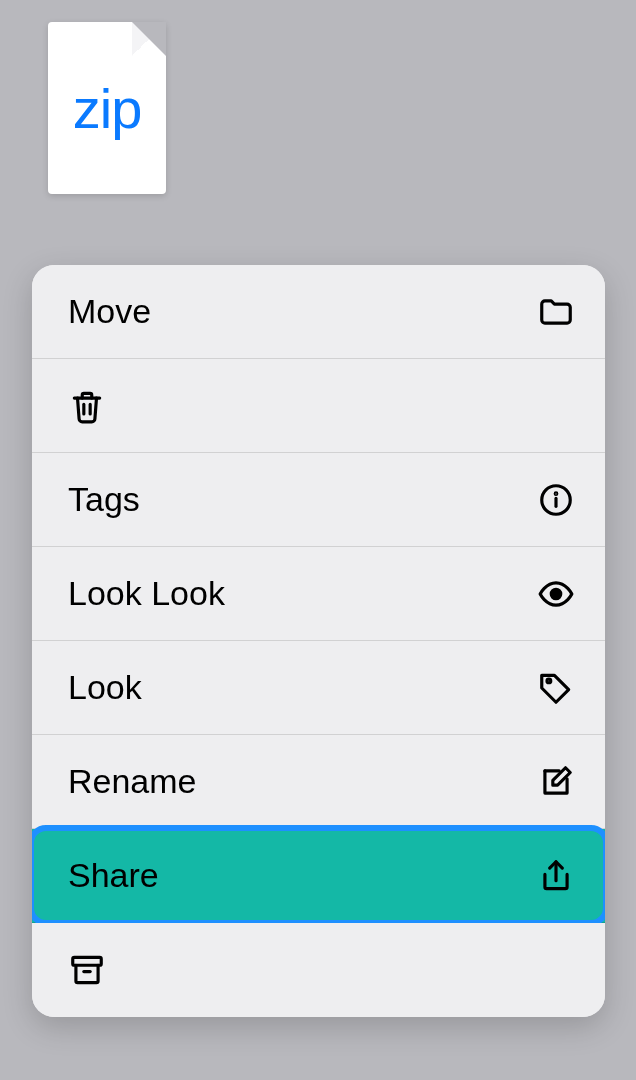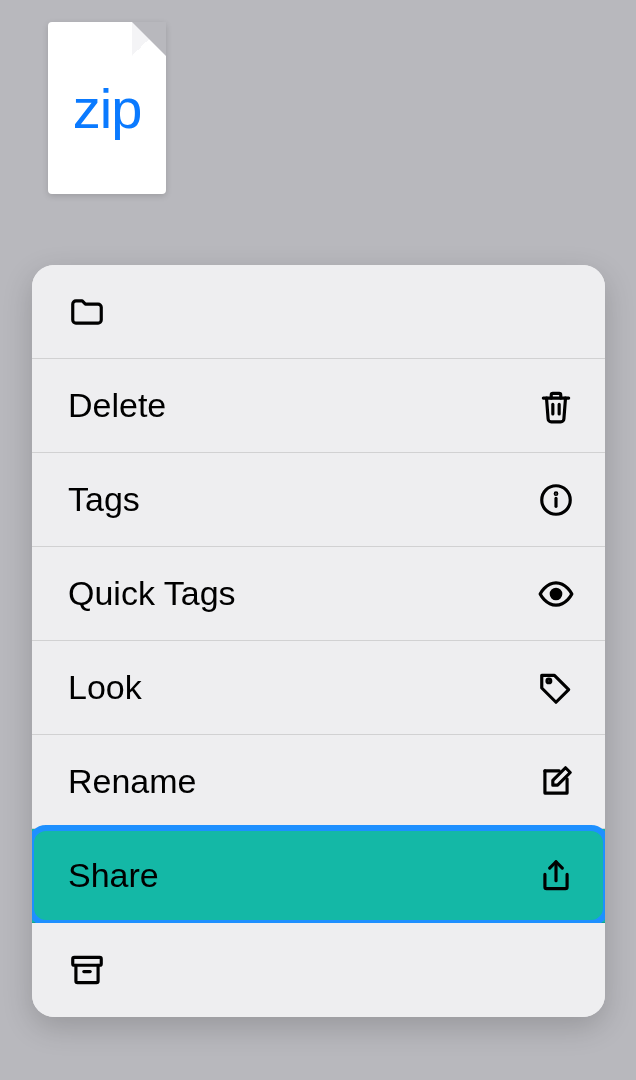--- a/index.html
+++ b/index.html
@@ -94,29 +94,29 @@
 <div class="file-preview">
   <div class="doc-page">
     <div class="dog-ear"></div>
     <span class="zip-label">zip</span>
   </div>
 </div>
 
 <div class="context-menu">
 
   <div class="menu-item">
+    <span class="menu-label">Move</span>
     <span class="menu-icon">
       <svg viewBox="0 0 24 24" fill="none" stroke-width="2" stroke-linecap="round" stroke-linejoin="round">
         <path d="M3 7a2 2 0 0 1 2-2h4l2 2h8a2 2 0 0 1 2 2v8a2 2 0 0 1-2 2H5a2 2 0 0 1-2-2V7z"></path>
       </svg>
     </span>
   </div>
 
   <div class="menu-item">
-    <span class="menu-label">Delete</span>
     <span class="menu-icon">
       <svg viewBox="0 0 24 24" fill="none" stroke-width="2" stroke-linecap="round" stroke-linejoin="round">
         <path d="M4 7h16"></path>
           <path d="M9 7V5a1 1 0 0 1 1-1h4a1 1 0 0 1 1 1v2"></path>
         <path d="M6 7l1 13a2 2 0 0 0 2 2h6a2 2 0 0 0 2-2l1-13"></path>
         <path d="M10 11v6"></path>
           <path d="M14 11v6"></path>
       </svg>
     </span>
   </div>
@@ -126,21 +126,21 @@
     <span class="menu-icon">
       <svg viewBox="0 0 24 24" fill="none" stroke-width="2" stroke-linecap="round" stroke-linejoin="round">
         <circle cx="12" cy="12" r="9"></circle>
           <path d="M12 11v5"></path>
           <circle cx="12" cy="8" r="0.5" fill="#000"></circle>
       </svg>
     </span>
   </div>
 
   <div class="menu-item">
-    <span class="menu-label">Quick Tags</span>
+    <span class="menu-label">Look Look</span>
     <span class="menu-icon">
       <svg viewBox="0 0 24 24" fill="none" stroke-width="2" stroke-linecap="round" stroke-linejoin="round">
         <path d="M2 12s3.5-7 10-7 10 7 10 7-3.5 7-10 7S2 12 2 12z"></path>
         <circle cx="12" cy="12" r="3" fill="#000"></circle>
       </svg>
     </span>
   </div>
 
   <div class="menu-item">
     <span class="menu-label">Look</span>

